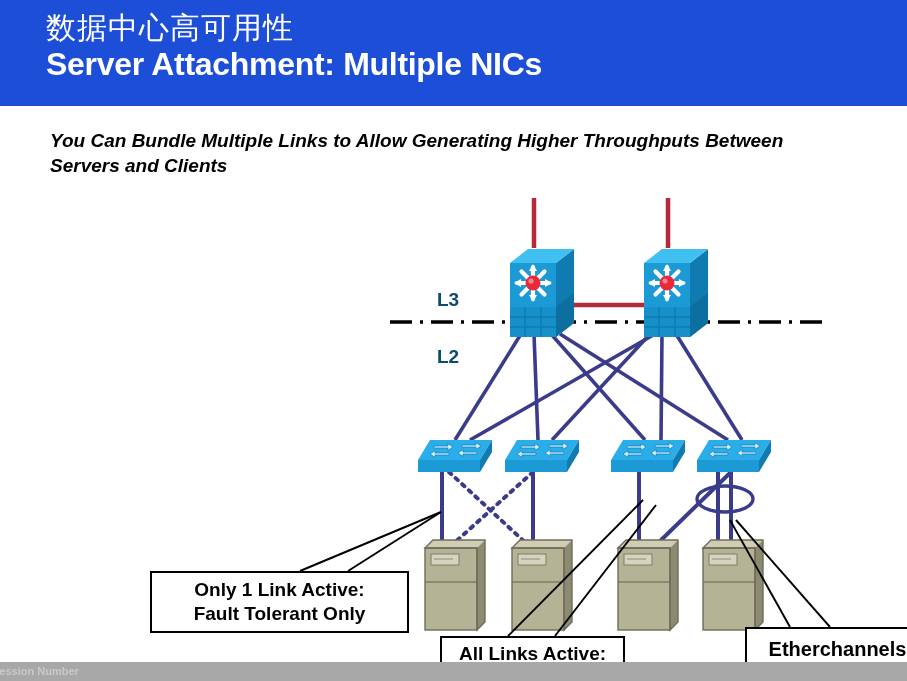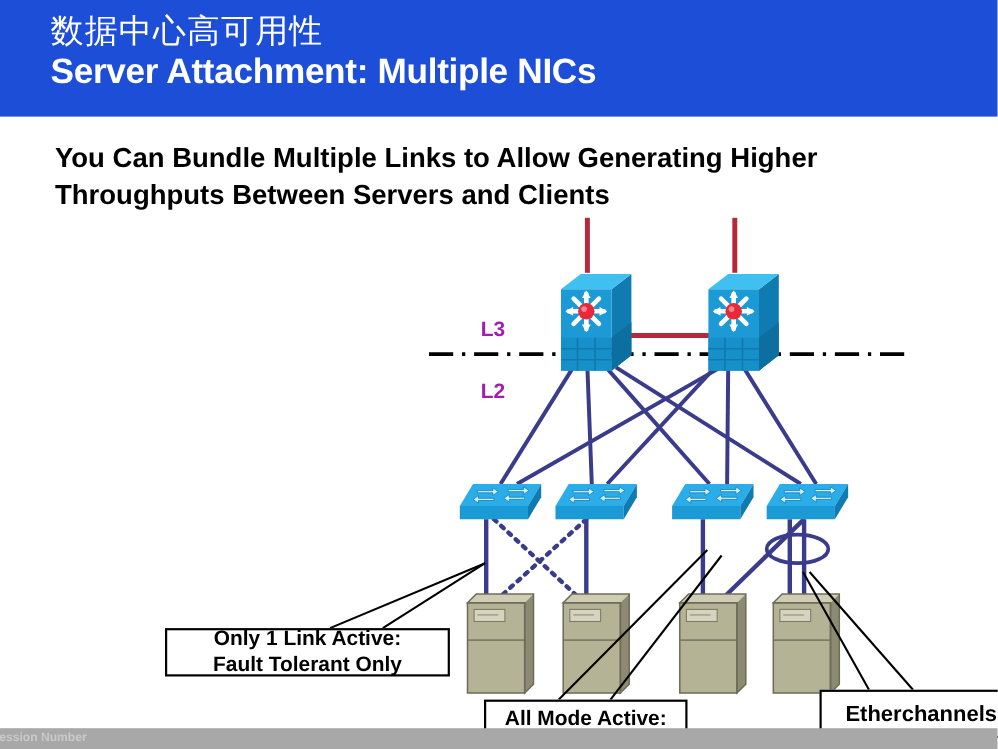--- a/index.html
+++ b/index.html
@@ -7,39 +7,39 @@
        font-family:"Liberation Sans","DejaVu Sans",sans-serif;}
 
   
   #header{position:absolute;left:0;top:0;width:907px;height:106px;background:#1d4ed8;}
   #header .zh{position:absolute;left:46px;top:8px;font-size:30px;color:#ffffff;
               font-family:"DejaVu Sans",sans-serif;font-weight:400;letter-spacing:1px;}
   #header .en{position:absolute;left:46px;top:46px;font-size:32px;color:#ffffff;
               font-weight:bold;letter-spacing:-0.3px;}
 
   
-  #subtitle{position:absolute;left:50px;top:128px;width:790px;font-size:25px;
-            font-weight:bold;color:#000;line-height:1.32;}
+  #subtitle{position:absolute;left:50px;top:128px;width:790px;font-size:19px;
+            font-weight:bold;color:#000;line-height:1.32;font-style:italic;}
 
   
   #stage{position:absolute;left:0;top:0;width:907px;height:681px;}
   #stage svg{position:absolute;left:0;top:0;}
 
   
-  .tier-label{position:absolute;font-size:19px;font-weight:bold;color:#a21caf;}
+  .tier-label{position:absolute;font-size:19px;font-weight:bold;color:#0c4a6e;}
   #label-l3{left:437px;top:289px;}
   #label-l2{left:437px;top:346px;text-align:center;}
 
   
   .callout{position:absolute;background:#fff;border:2px solid #000;
            box-sizing:border-box;display:flex;flex-direction:column;
            align-items:center;justify-content:center;}
   .callout .line{font-size:19px;font-weight:bold;color:#000;
                  line-height:1.25;white-space:nowrap;}
-  #callout-fault{left:150px;top:571px;width:259px;height:44px;}
+  #callout-fault{left:150px;top:571px;width:259px;height:62px;}
   #callout-load{left:440px;top:636px;width:185px;height:60px;}
   #callout-ether{left:745px;top:627px;width:185px;height:44px;}
   #callout-ether .line{font-size:20px;}
 
   
   #footer-bar{position:absolute;left:0;top:662px;width:907px;height:19px;
               background:#a8a8a8;}
   #footer-text{position:absolute;left:-8px;top:665px;font-size:11px;
                color:#c9c9c9;font-weight:bold;}
 </style>
@@ -218,21 +218,21 @@
 
 <div class="tier-label" id="label-l3">L3</div>
 <div class="tier-label" id="label-l2">L2</div>
 
 <div class="callout" id="callout-fault">
   <div class="line">Only 1 Link Active:</div>
   <div class="line">Fault Tolerant Only</div>
 </div>
 
 <div class="callout" id="callout-load">
-  <div class="line">All Mode Active:</div>
+  <div class="line">All Links Active:</div>
   <div class="line">Load Balancing</div>
 </div>
 
 <div class="callout" id="callout-ether">
   <div class="line">Etherchannels</div>
 </div>
 
 <div id="footer-bar"></div>
 <div id="footer-text">Session Number</div>
 

